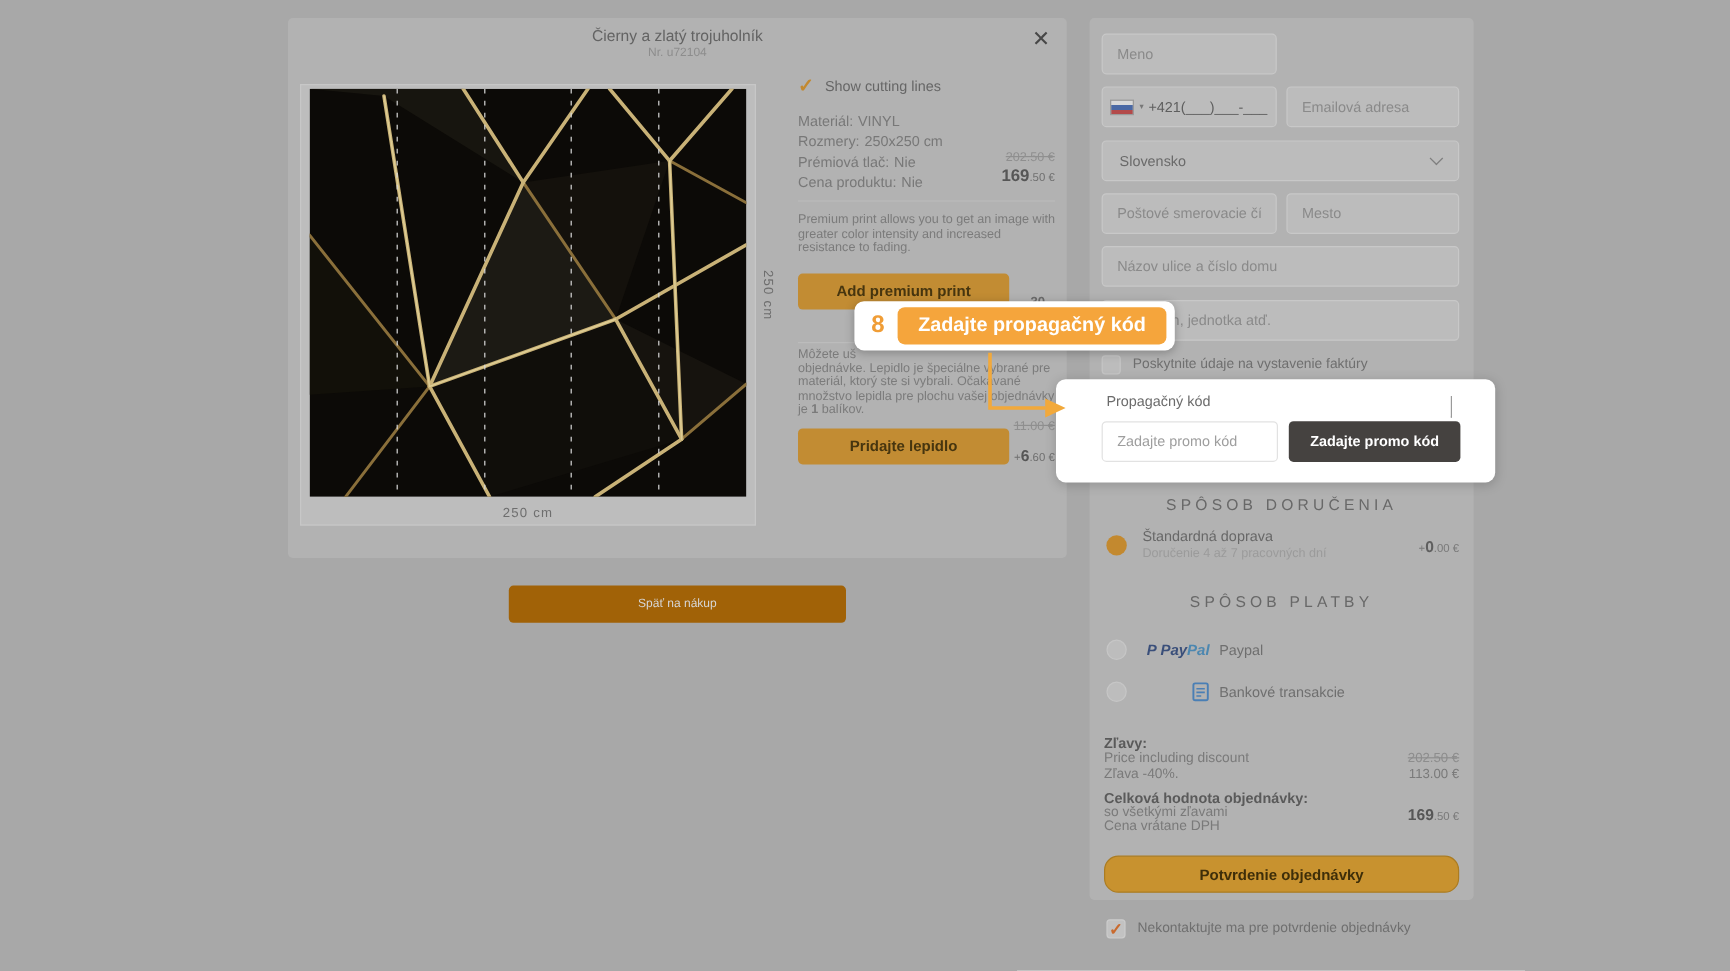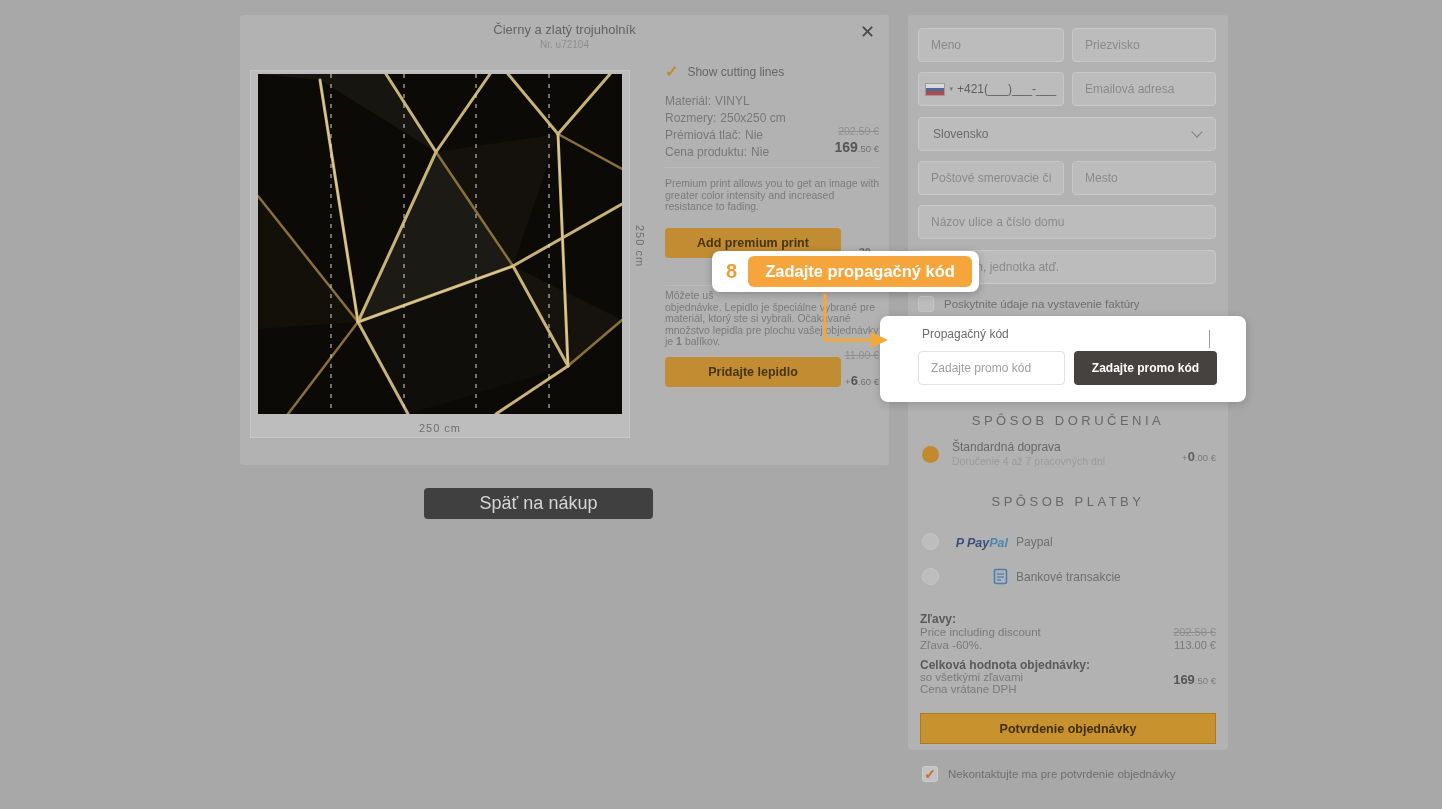--- a/index.html
+++ b/index.html
@@ -50,23 +50,23 @@
                 color:#46350f; font-weight:bold; cursor:pointer; }
   .btn-premium { top:213px; }
   .btn-glue { top:342px; }
   .p-old-2 { top:218px;margin-top:28px; }
   .p-partial { position:absolute; right:18px; top:231px; height:6px; overflow:hidden;
                font-size:11px; font-weight:bold; color:#6b6b6b; }
   .p-old-3 { top:334px; }
   .price-new2 { position:absolute; right:10px; top:356px; color:#565656; }
   .price-new2 small { font-size:9.5px; color:#707070; } .price-new2 b { font-size:13px; }
 
-  .btn-back { position:absolute; left:424px; top:488px; width:229px; height:31px;
-              background:#404040; border:none; border-radius:4px; color:#d6d6d6;
-              font-family:inherit; font-size:18px; cursor:pointer; }
+  .btn-back { position:absolute; left:424px; top:488px; width:281px; height:31px;
+              background:#a16207; border:none; border-radius:4px; color:#d6d6d6;
+              font-family:inherit; font-size:10px; cursor:pointer; }
 
   
   .panel { position:absolute; left:908px; top:15px; width:320px; height:735px;
            background:#b2b2b2; border-radius:4px; }
   .inp { position:absolute; height:34px; background:#bcbcbc; border:1px solid #c8c8c8;
          border-radius:4px; font-family:inherit; font-size:12px; color:#6a6a6a;
          padding:0 12px; }
   .inp::placeholder { color:#8a8a8a; opacity:1; }
   .f-left { left:10px; width:146px; } .f-right { left:164px; width:144px; }
   .f-full { left:10px; width:298px; }
@@ -143,21 +143,21 @@
 
   
   .tot { position:absolute; font-size:11.5px; color:#7a7a7a; }
   .tot.bold { font-weight:bold; font-size:12px; color:#5a5a5a; }
   .tot-price { position:absolute; right:12px; font-size:11px; color:#7a7a7a; }
   .tot-price.strike { text-decoration:line-through; color:#8d8d8d; }
   .tot-total { position:absolute; right:12px; color:#565656; }
   .tot-total b { font-size:13px; } .tot-total small { font-size:9.5px; color:#7a7a7a; }
 
   .btn-confirm { position:absolute; left:12px; top:698px; width:296px; height:31px;
-                 background:#c8922f; border:1px solid #ab7c22; border-radius:0;
+                 background:#c8922f; border:1px solid #ab7c22; border-radius:12px;
                  font-family:inherit; font-size:12.5px; font-weight:bold; color:#3e2e09;
                  cursor:pointer; }
 
   .nocontact { left:922px; top:766px; position:absolute; display:flex; align-items:center; gap:10px; }
   .nocontact .chk-box { background:#c2c2c2; border-color:#cccccc; }
   .nocontact .check { color:#c96a2e; font-size:14px; font-weight:bold; line-height:1; }
   .nocontact .lbl { font-size:11.5px; color:#6f6f6f; }
 </style>
 </head>
 <body>
@@ -251,21 +251,20 @@
     </div>
     <button class="btn-orange btn-glue">Pridajte lepidlo</button>
     <div class="price-old p-old-3">11.00 €</div>
     <div class="price-new2"><small>+</small><b>6</b><small>.60 €</small></div>
   </div>
 
   <button class="btn-back">Späť na nákup</button>
 
   <div class="panel">
     <input class="inp f-left r1" placeholder="Meno" style="">
-    <input class="inp f-right r1" placeholder="Priezvisko" style="">
 
     <div class="phone-field">
       <span class="flag"></span>
       <span class="flag-caret">▾</span>
       <input placeholder="+421(___)___-___" style="">
     </div>
     <input class="inp f-right r2" placeholder="Emailová adresa" style="">
 
     <div class="select">
       <span class="val">Slovensko</span>
@@ -306,21 +305,21 @@
             <line x1="4" y1="9" x2="11" y2="9" stroke="#4a7fb5" stroke-width="1.3"></line>
             <line x1="4" y1="12" x2="8" y2="12" stroke="#4a7fb5" stroke-width="1.3"></line>
           </svg>
       </span>
       <span class="pay-label">Bankové transakcie</span>
     </div>
 
     <div class="tot bold" style="left:12px; top:597px;">Zľavy:</div>
     <div class="tot" style="left:12px; top:611px;">Price including discount</div>
     <div class="tot-price strike" style="top:611px;">202.50 €</div>
-    <div class="tot" style="left:12px; top:624px;">Zľava -60%.</div>
+    <div class="tot" style="left:12px; top:624px;">Zľava -40%.</div>
     <div class="tot-price" style="top:624px;">113.00 €</div>
 
     <div class="tot bold" style="left:12px; top:643px;">Celková hodnota objednávky:</div>
     <div class="tot" style="left:12px; top:656px;">so všetkými zľavami</div>
     <div class="tot" style="left:12px; top:668px;">Cena vrátane DPH</div>
     <div class="tot-total" style="top:655px;"><b>169</b><small>.50 €</small></div>
 
     <button class="btn-confirm">Potvrdenie objednávky</button>
   </div>
 

